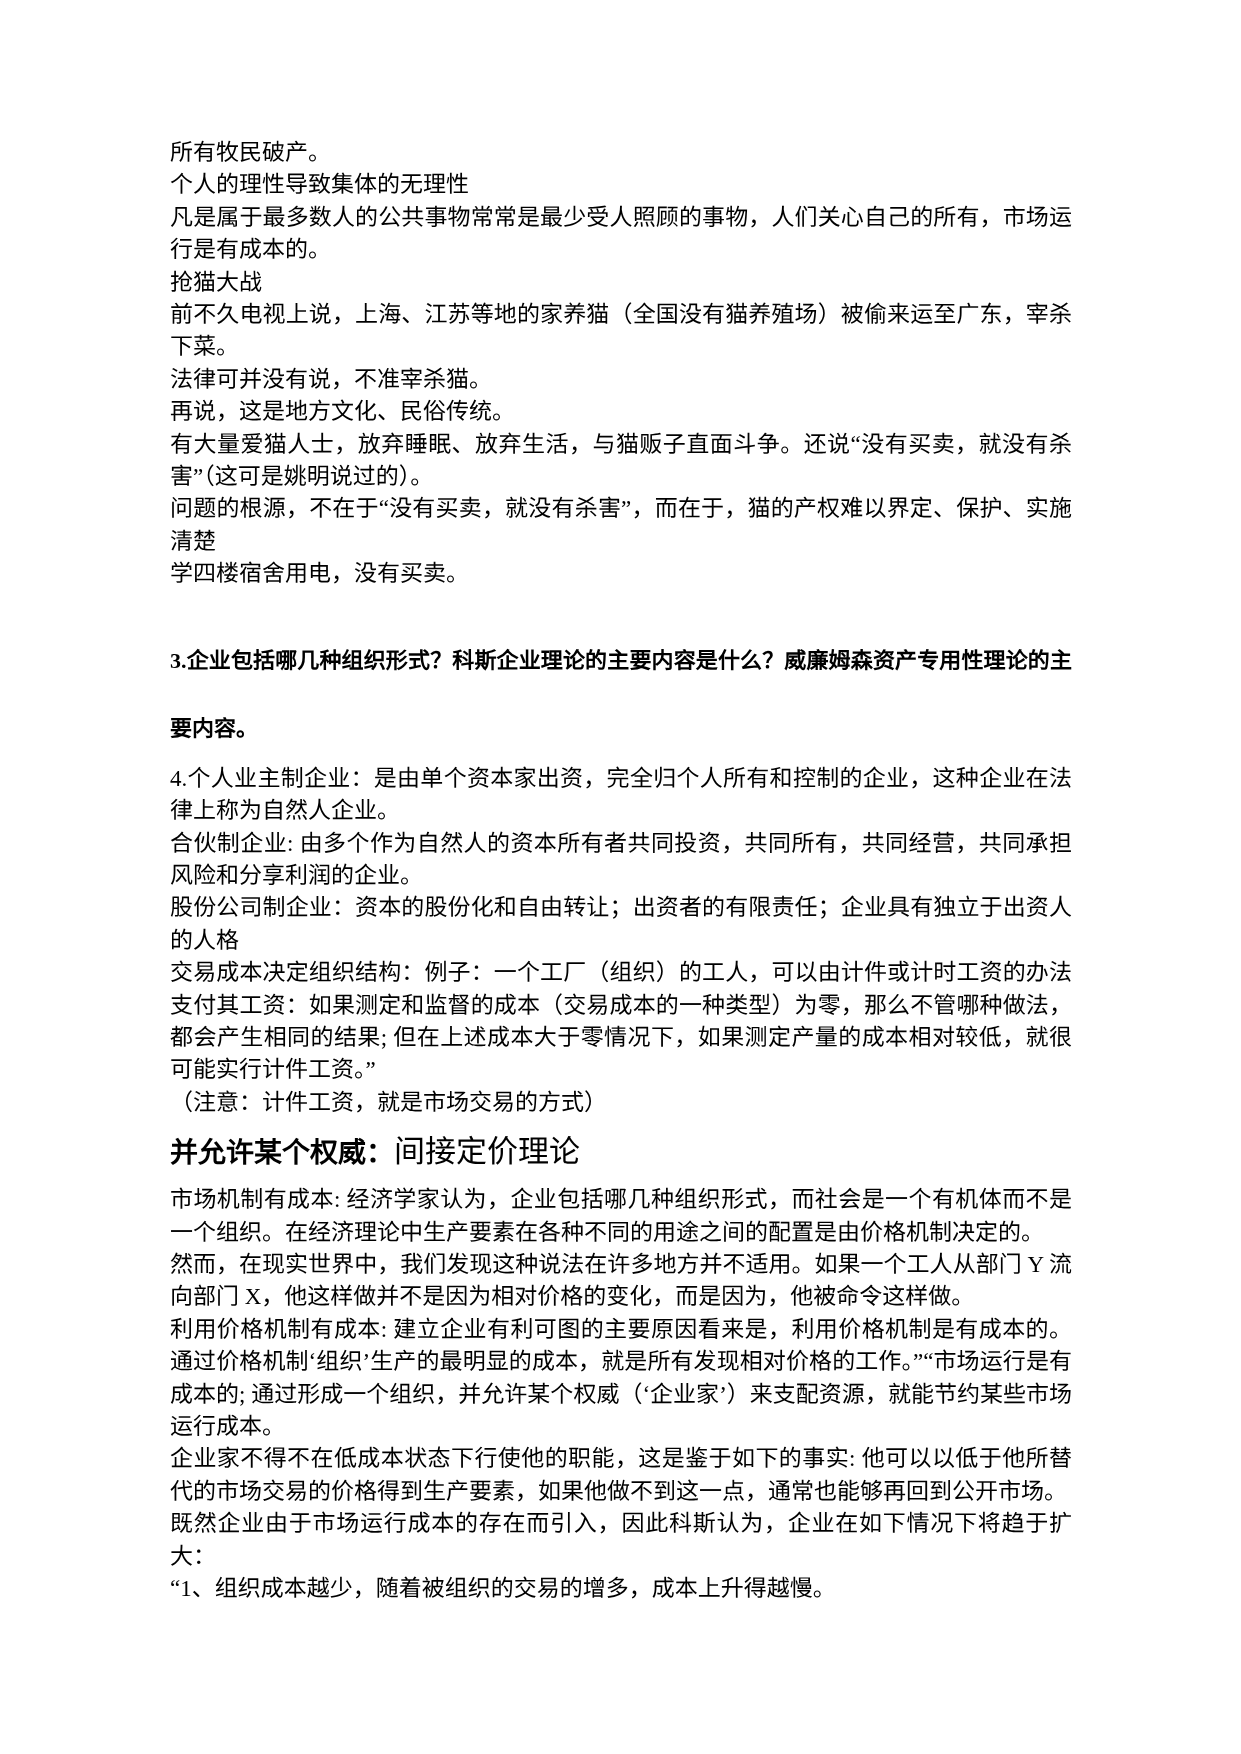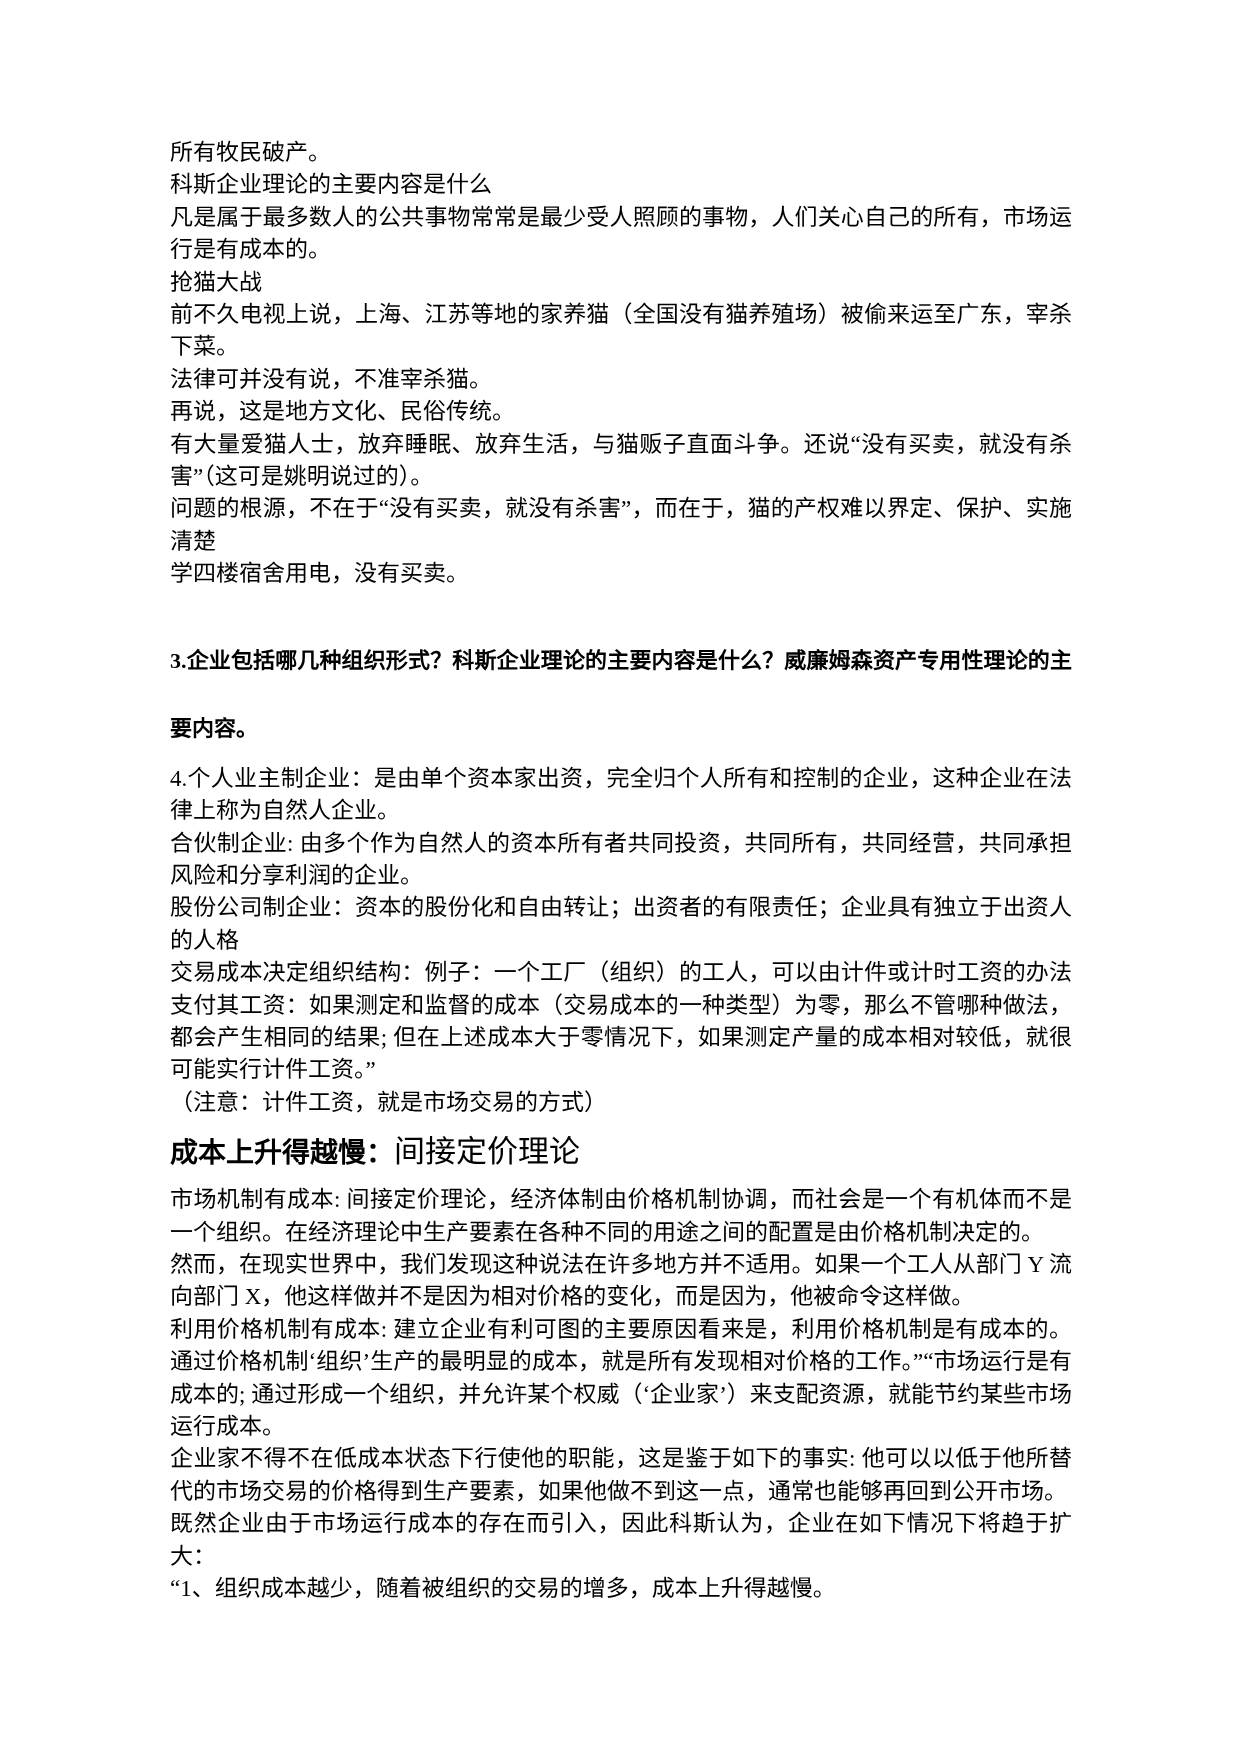--- a/index.html
+++ b/index.html
@@ -53,41 +53,41 @@
     font-weight: normal;
   }
 </style>
 </head>
 <body>
 
 <div class="page">
   <div class="content">
 
     <p class="body-line">所有牧民破产。</p>
-    <p class="body-line">科斯企业理论的主要内容是什么</p>
+    <p class="body-line">个人的理性导致集体的无理性</p>
     <p class="body-line">凡是属于最多数人的公共事物常常是最少受人照顾的事物，人们关心自己的所有，市场运行是有成本的。</p>
     <p class="body-line">抢猫大战</p>
     <p class="body-line">前不久电视上说，上海、江苏等地的家养猫（全国没有猫养殖场）被偷来运至广东，宰杀下菜。</p>
     <p class="body-line">法律可并没有说，不准宰杀猫。</p>
     <p class="body-line">再说，这是地方文化、民俗传统。</p>
     <p class="body-line">有大量爱猫人士，放弃睡眠、放弃生活，与猫贩子直面斗争。还说“没有买卖，就没有杀害”（这可是姚明说过的）。</p>
     <p class="body-line">问题的根源，不在于“没有买卖，就没有杀害”，而在于，猫的产权难以界定、保护、实施清楚</p>
     <p class="body-line">学四楼宿舍用电，没有买卖。</p>
 
     <h1 class="section-heading">3.企业包括哪几种组织形式？科斯企业理论的主要内容是什么？威廉姆森资产专用性理论的主要内容。</h1>
 
     <p class="body-line">4.个人业主制企业：是由单个资本家出资，完全归个人所有和控制的企业，这种企业在法律上称为自然人企业。</p>
     <p class="body-line">合伙制企业: 由多个作为自然人的资本所有者共同投资，共同所有，共同经营，共同承担风险和分享利润的企业。</p>
     <p class="body-line">股份公司制企业：资本的股份化和自由转让；出资者的有限责任；企业具有独立于出资人的人格</p>
     <p class="body-line">交易成本决定组织结构：例子：一个工厂（组织）的工人，可以由计件或计时工资的办法支付其工资：如果测定和监督的成本（交易成本的一种类型）为零，那么不管哪种做法，都会产生相同的结果; 但在上述成本大于零情况下，如果测定产量的成本相对较低，就很可能实行计件工资。”</p>
     <p class="body-line">（注意：计件工资，就是市场交易的方式）</p>
 
-    <h2 class="subheading"><span class="sub-bold">成本上升得越慢：</span><span class="sub-normal">间接定价理论</span></h2>
+    <h2 class="subheading"><span class="sub-bold">并允许某个权威：</span><span class="sub-normal">间接定价理论</span></h2>
 
-    <p class="body-line">市场机制有成本: 间接定价理论，经济体制由价格机制协调，而社会是一个有机体而不是一个组织。在经济理论中生产要素在各种不同的用途之间的配置是由价格机制决定的。</p>
+    <p class="body-line">市场机制有成本: 经济学家认为，企业包括哪几种组织形式，而社会是一个有机体而不是一个组织。在经济理论中生产要素在各种不同的用途之间的配置是由价格机制决定的。</p>
     <p class="body-line">然而，在现实世界中，我们发现这种说法在许多地方并不适用。如果一个工人从部门 Y 流向部门 X，他这样做并不是因为相对价格的变化，而是因为，他被命令这样做。</p>
     <p class="body-line">利用价格机制有成本: 建立企业有利可图的主要原因看来是，利用价格机制是有成本的。通过价格机制‘组织’生产的最明显的成本，就是所有发现相对价格的工作。”“市场运行是有成本的; 通过形成一个组织，并允许某个权威（‘企业家’）来支配资源，就能节约某些市场运行成本。</p>
     <p class="body-line">企业家不得不在低成本状态下行使他的职能，这是鉴于如下的事实: 他可以以低于他所替代的市场交易的价格得到生产要素，如果他做不到这一点，通常也能够再回到公开市场。</p>
     <p class="body-line">既然企业由于市场运行成本的存在而引入，因此科斯认为，企业在如下情况下将趋于扩大：</p>
     <p class="body-line">“1、组织成本越少，随着被组织的交易的增多，成本上升得越慢。</p>
 
   </div>
 </div>
 
 </body></html>

